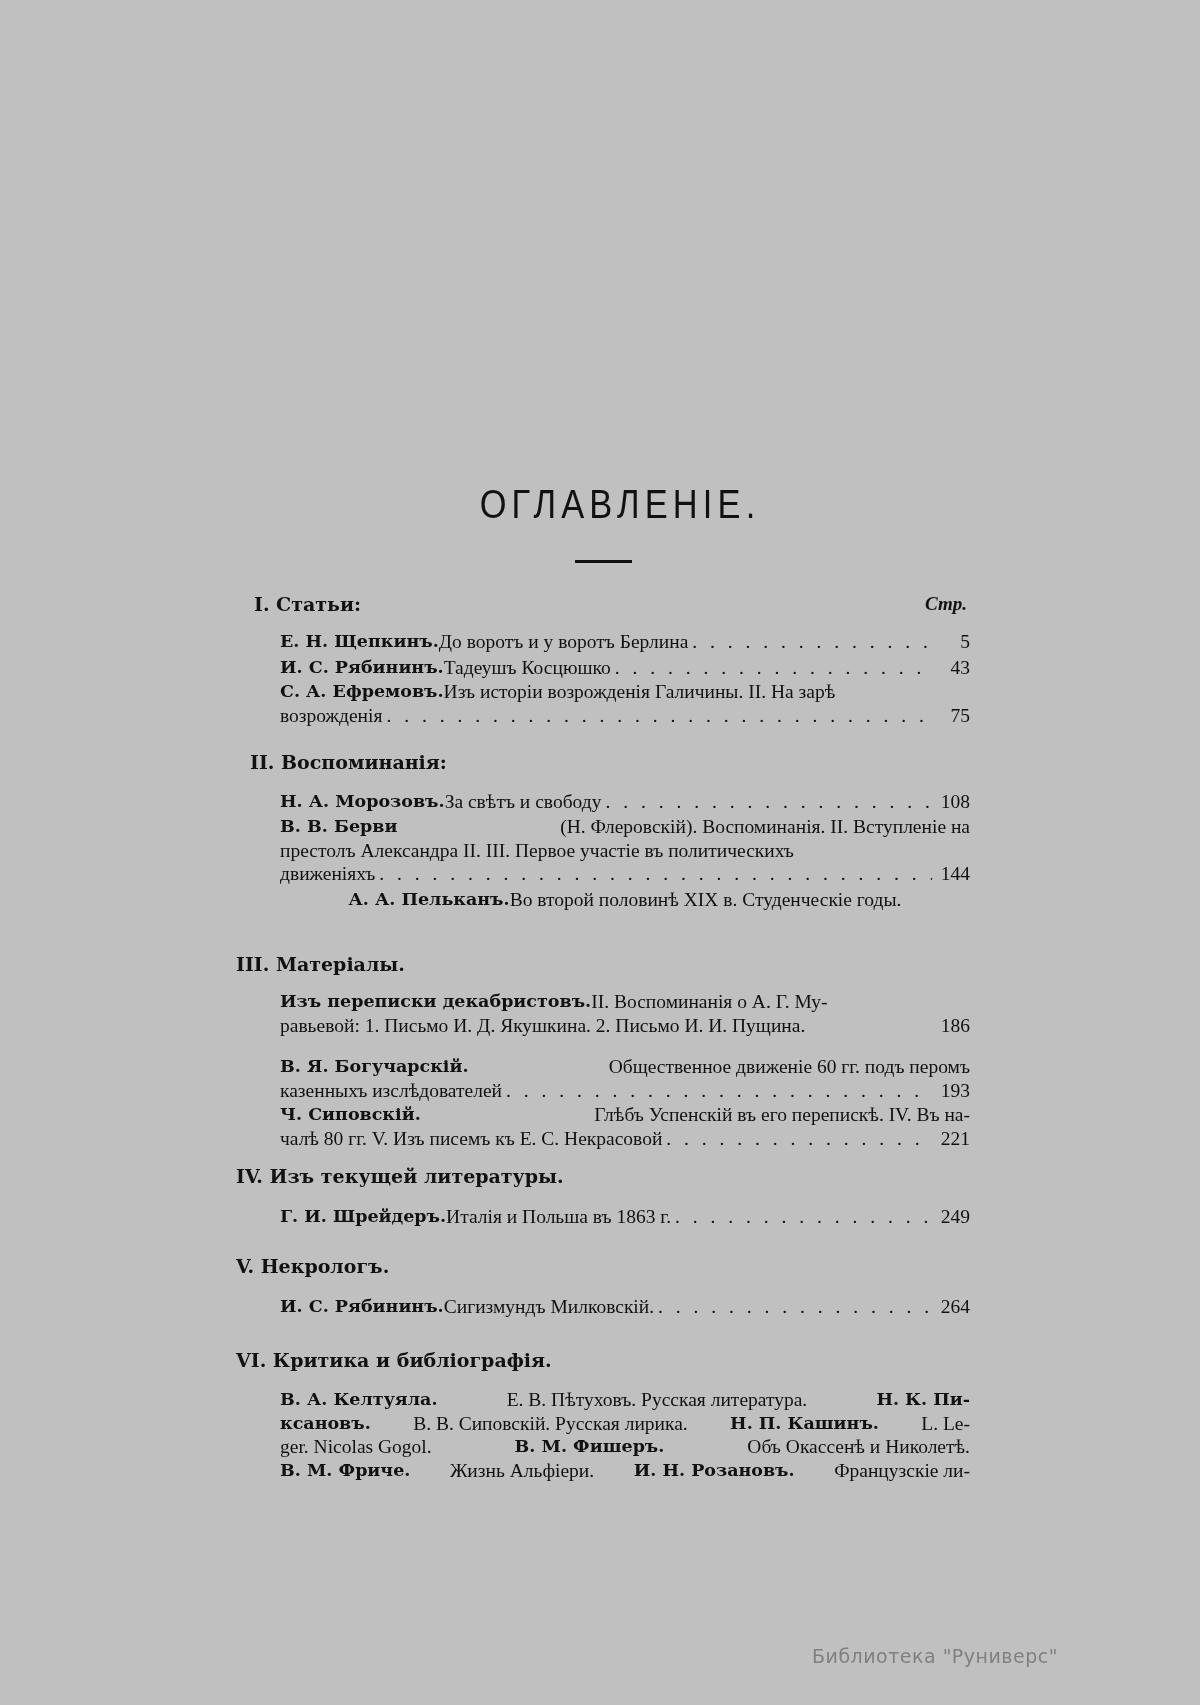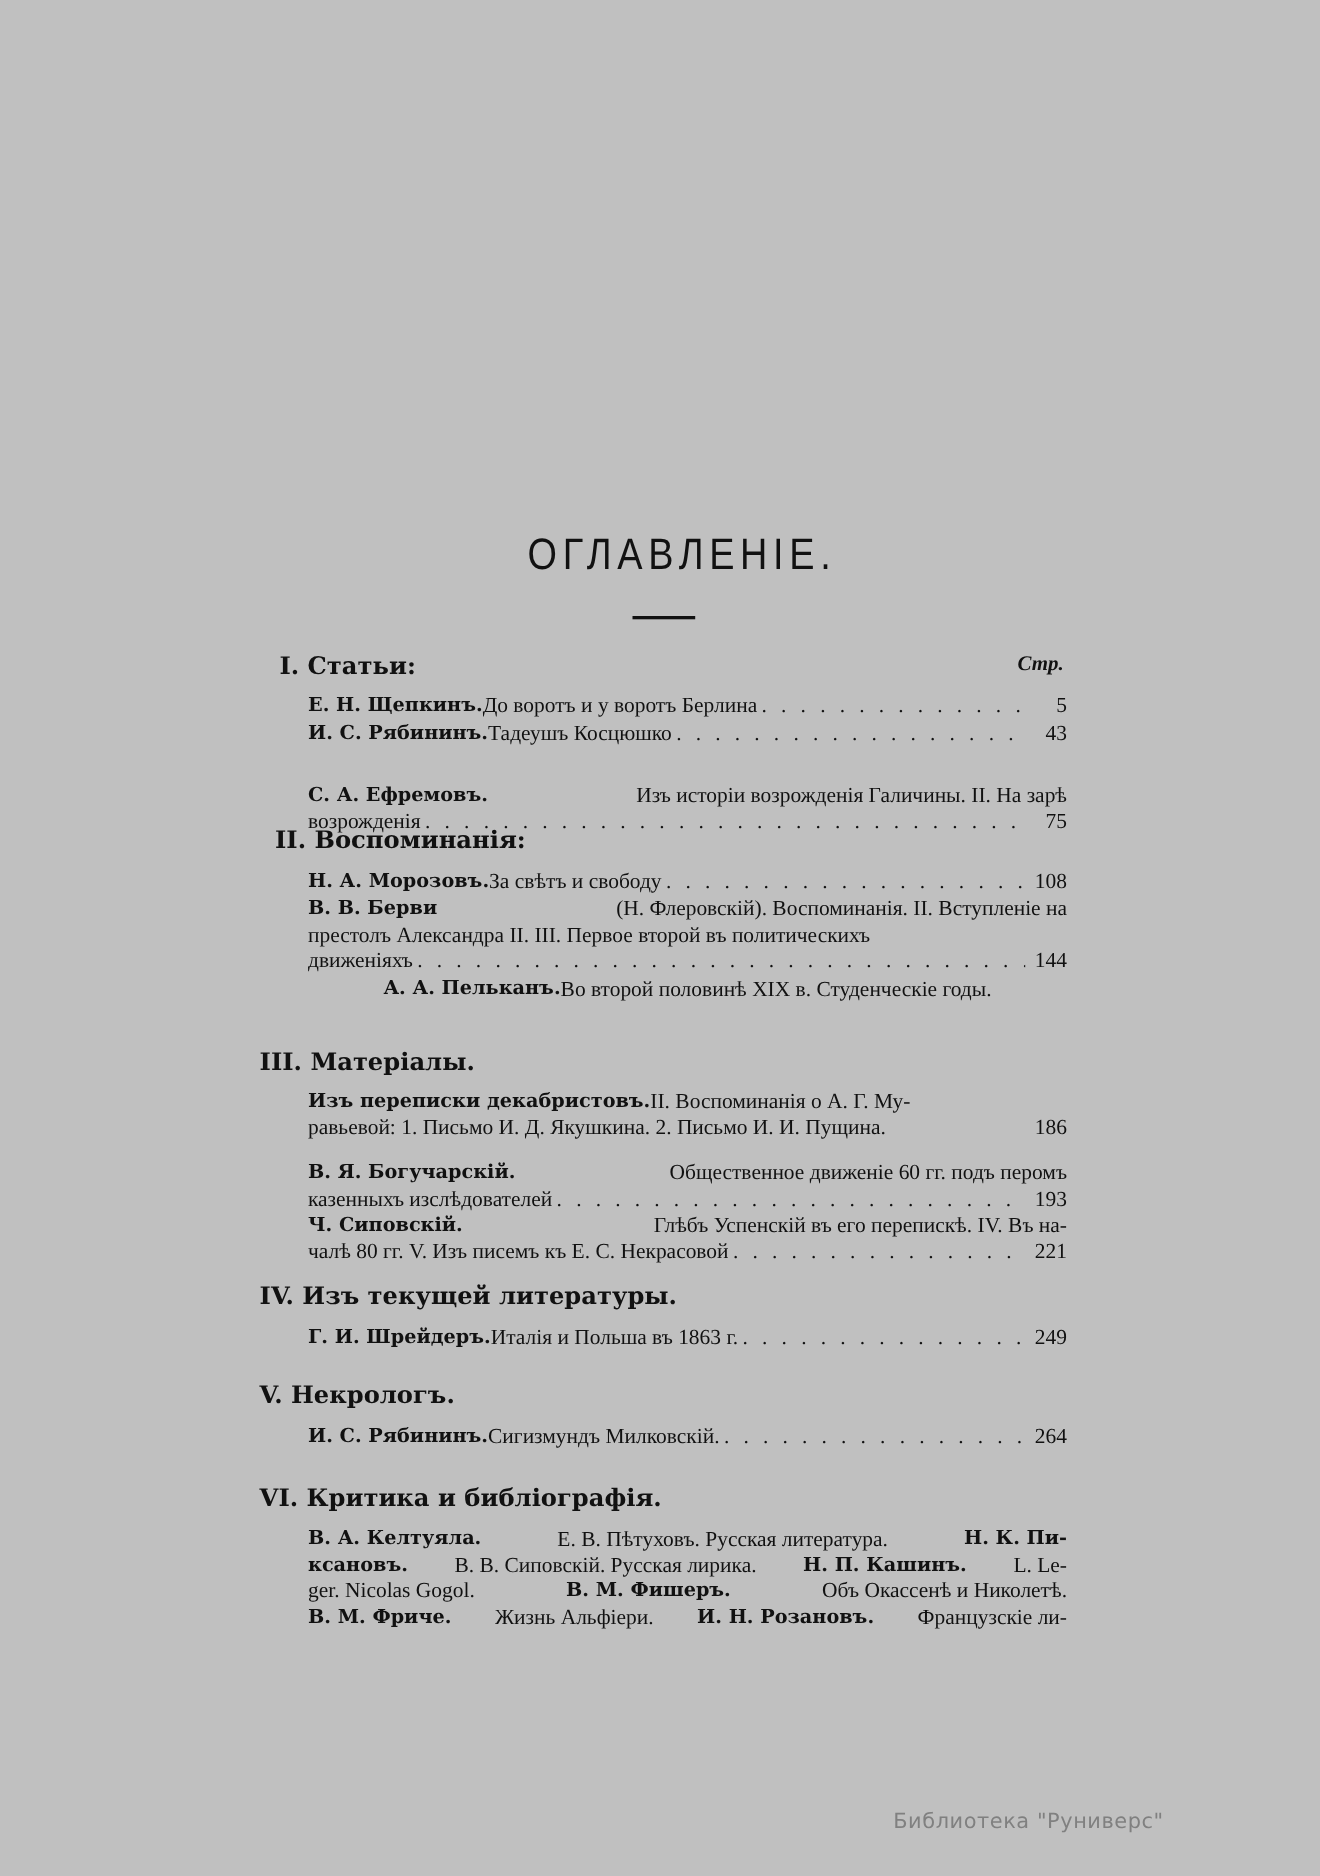--- a/index.html
+++ b/index.html
@@ -20,21 +20,21 @@
     margin-left: 20px;
   }
   .title-rule {
     position: absolute; left: 575px; top: 560px; width: 57px; height: 3px;
     background: #111;
   }
   .toc { position: absolute; left: 0; top: 0; width: 1200px; }
   .section-head {
     position: absolute;
     font-family: "DejaVu Serif", serif;
-    font-weight: bold; font-size: 22px;
+    font-weight: bold; font-size: 19px;
     white-space: nowrap;
   }
   .pages-label {
     position: absolute; left: 925px; top: 593px;
     font-style: italic; font-weight: bold; font-size: 19px;
     font-family: "Liberation Serif", serif;
   }
   .entry {
     position: absolute; left: 280px; width: 690px;
     font-size: 19.5px; line-height: 23.5px;
@@ -69,21 +69,21 @@
     </div>
     <div class="entry" style="top: 656px;">
       <div class="line">
         <span class="author">И. С. Рябининъ.</span>
         <span> Тадеушъ Косцюшко</span>
         <span class="leader"></span>
         <span class="pg">43</span>
       </div>
     </div>
     <div class="entry" style="top: 680px;">
-      <div class="line" style="justify-content: space-between; margin-top: 32px;">
+      <div class="line" style="justify-content: flex-start;">
         <span class="author">С. А. Ефремовъ.</span>
         <span> Изъ исторіи возрожденія Галичины. II. На зарѣ</span>
       </div>
       <div class="line">
         <span>возрожденія</span>
         <span class="leader"></span>
         <span class="pg">75</span>
       </div>
     </div>
     <div class="section-head" style="top: 751px; left: 250px;">II. Воспоминанія:</div>
@@ -94,21 +94,21 @@
         <span class="leader"></span>
         <span class="pg">108</span>
       </div>
     </div>
     <div class="entry" style="top: 815px;">
       <div class="line" style="justify-content: space-between;">
         <span class="author">В. В. Берви</span>
         <span> (Н. Флеровскій). Воспоминанія. II. Вступленіе на</span>
       </div>
       <div class="line" style="justify-content: space-between;">
-        <span>престолъ Александра II. III. Первое второй въ политическихъ</span>
+        <span>престолъ Александра II. III. Первое участіе въ политическихъ</span>
       </div>
       <div class="line">
         <span>движеніяхъ</span>
         <span class="leader"></span>
         <span class="pg">144</span>
       </div>
     </div>
     <div class="entry" style="top: 888px;">
       <div class="line" style="justify-content: center;">
         <span class="author">А. А. Пельканъ.</span>

